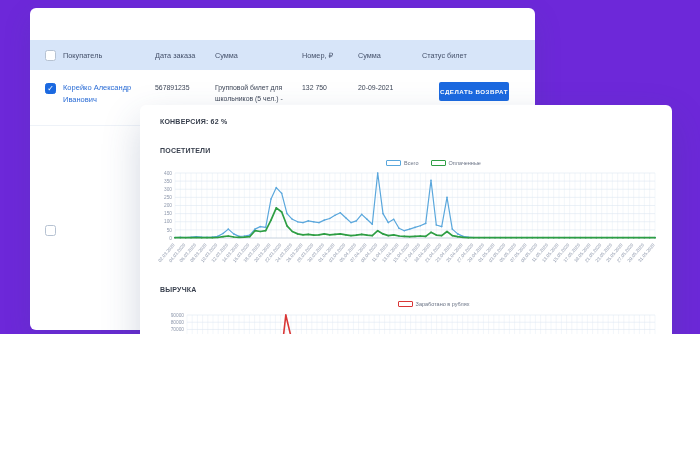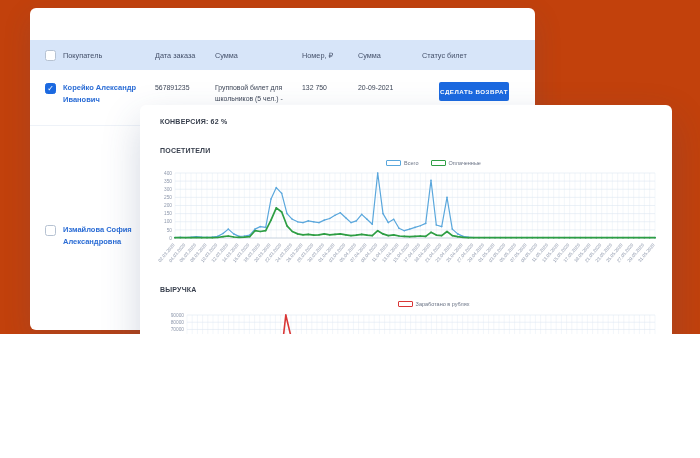--- a/index.html
+++ b/index.html
@@ -1,32 +1,32 @@
 <!DOCTYPE html>
 <html><head>
 <meta charset="utf-8">
 <style>
   html,body{margin:0;padding:0;background:#ffffff;}
   *{box-sizing:border-box;font-family:"Liberation Sans","DejaVu Sans",sans-serif;}
-  .stage{position:relative;width:700px;height:334px;background:#c2410c;overflow:hidden;}
+  .stage{position:relative;width:700px;height:334px;background:#6d28d9;overflow:hidden;}
 
   
   .table-card{position:absolute;left:30px;top:8px;width:505px;height:322px;background:#ffffff;
     border-radius:6px;box-shadow:0 10px 28px rgba(55,78,128,0.16);}
   .t-grid{display:grid;grid-template-columns:18px 92px 60px 87px 56px 64px 1fr;padding-left:15px;align-items:start;}
   .t-header{position:absolute;left:0;top:32px;width:100%;height:30px;background:#d7e5f9;align-items:center;}
   .th{font-size:7.3px;color:#44506a;font-weight:400;padding-right:6px;}
   .cb{width:11px;height:11px;border:1px solid #b6c2d2;border-radius:2.5px;background:#ffffff;display:inline-flex;
     align-items:center;justify-content:center;margin-top:1px;cursor:pointer;}
   .cb.checked{background:#1b69e0;border-color:#1b69e0;}
   .cb .tick{color:#ffffff;font-size:8px;line-height:1;}
   .t-row{position:absolute;left:0;width:100%;}
   .row1{top:65px;padding-top:9px;padding-bottom:10px;border-bottom:1px solid #eef2f8;}
   .row2{top:207px;padding-top:9px;}
-  .buyer{font-size:7.5px;font-weight:700;color:#2a6cd5;line-height:1.55;padding-right:10px;text-decoration:none;cursor:pointer;display:block;}
+  .buyer{font-size:7.5px;font-weight:400;color:#2a6cd5;line-height:1.55;padding-right:10px;text-decoration:none;cursor:pointer;display:block;}
   .cell{font-size:6.9px;color:#3d4657;line-height:1.6;padding-right:5px;}
   .refund{margin-left:17px;width:70px;height:19px;background:#1b69e0;color:#ffffff;border:none;border-radius:2px;
     font-size:6.2px;font-weight:700;letter-spacing:.5px;cursor:pointer;padding:0;}
 
   
   .chart-card{position:absolute;left:140px;top:105px;width:532px;height:337px;background:#ffffff;
     border-radius:6px;box-shadow:0 16px 38px rgba(50,72,120,0.22);z-index:2;}
   .conv{position:absolute;left:20px;top:13px;font-size:7px;font-weight:700;color:#39404e;letter-spacing:.2px;}
   .c-title{position:absolute;left:20px;font-size:7px;font-weight:700;color:#39404e;letter-spacing:.2px;}
   .t1{top:42px;}
@@ -64,21 +64,20 @@
       <a class="buyer">Корейко Александр Иванович</a>
       <span class="cell">567891235</span>
       <span class="cell">Групповой билет для школьников (5 чел.) - 2×290</span>
       <span class="cell">132 750</span>
       <span class="cell">20-09-2021</span>
       <button class="refund">СДЕЛАТЬ ВОЗВРАТ</button>
     </div>
 
     <div class="t-grid t-row row2">
       <span class="cb"></span>
-      <a class="buyer">Измайлова София Александровна</a>
     </div>
   </section>
 
   <section class="chart-card">
     <div class="conv">КОНВЕРСИЯ: 62 %</div>
 
     <div class="c-title t1">ПОСЕТИТЕЛИ</div>
     <div class="legend lg1">
         <span class="lg-item">
           <span class="lg-box" style="border-color:#5aa7dc"></span>

